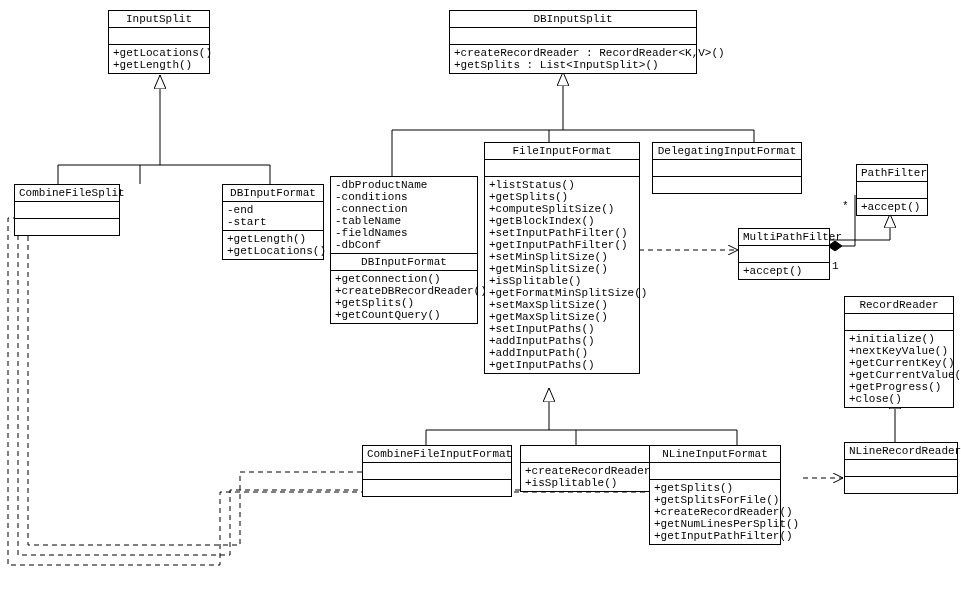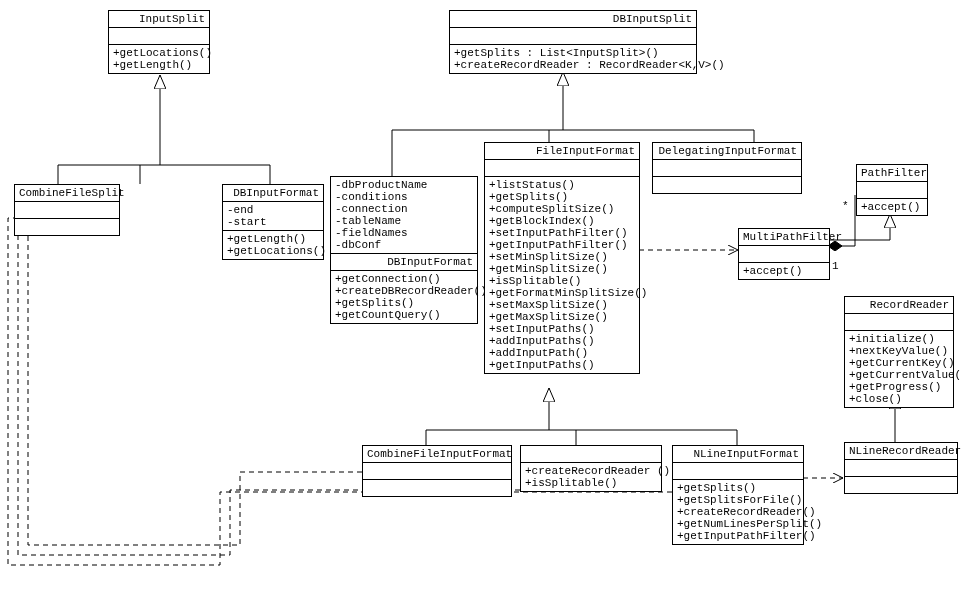--- a/index.html
+++ b/index.html
@@ -1,20 +1,20 @@
 <!DOCTYPE html>
 <html><head>
 <meta charset="utf-8">
 <style>
   html,body{margin:0;padding:0;background:#fff;font-family:"Courier New",monospace;font-size:11px;color:#000}
   .stage{position:relative;width:961px;height:601px}
   .cls{position:absolute;border:1px solid #000;background:#fff}
   .sec{border-bottom:1px solid #000;padding:2px 4px;min-height:12px}
   .sec:last-child{border-bottom:none}
-  .title{text-align:right;font-weight:normal}
+  .title{text-align:center;font-weight:normal}
   .row{white-space:nowrap}
   svg{position:absolute;top:0;left:0;overflow:visible}
   .mult{position:absolute;font-size:11px}
 </style>
 </head>
 <body>
 <div class="stage">
 
 <svg width="961" height="601">
   <defs>
@@ -75,22 +75,22 @@
   <div class="sec">
     <div class="row">+getLocations()</div>
     <div class="row">+getLength()</div>
   </div>
 </div>
 
 <div class="cls" style="left:449px;top:10px;width:246px">
   <div class="sec title"><span>DBInputSplit</span></div>
   <div class="sec"></div>
   <div class="sec">
+    <div class="row">+createRecordReader : RecordReader&lt;K,V&gt;()</div>
     <div class="row">+getSplits : List&lt;InputSplit&gt;()</div>
-    <div class="row">+createRecordReader : RecordReader&lt;K,V&gt;()</div>
   </div>
 </div>
 
 <div class="cls" style="left:14px;top:184px;width:104px">
   <div class="sec title"><span>CombineFileSplit</span></div>
   <div class="sec"></div>
       <div class="sec"></div>
 </div>
 
 
@@ -192,21 +192,21 @@
 </div>
 
 <div class="cls" style="left:520px;top:445px;width:140px">
   <div class="sec"></div>
   <div class="sec">
     <div class="row">+createRecordReader ()</div>
     <div class="row">+isSplitable()</div>
   </div>
 </div>
 
-<div class="cls" style="left:672px;top:445px;width:130px">
+<div class="cls" style="left:649px;top:445px;width:130px">
   <div class="sec title"><span>NLineInputFormat</span></div>
   <div class="sec"></div>
   <div class="sec" id="nlif-methods">
         <div class="row">+getSplits()</div>
         <div class="row">+getSplitsForFile()</div>
         <div class="row">+createRecordReader()</div>
         <div class="row">+getNumLinesPerSplit()</div>
         <div class="row">+getInputPathFilter()</div>
       </div>
 </div>

